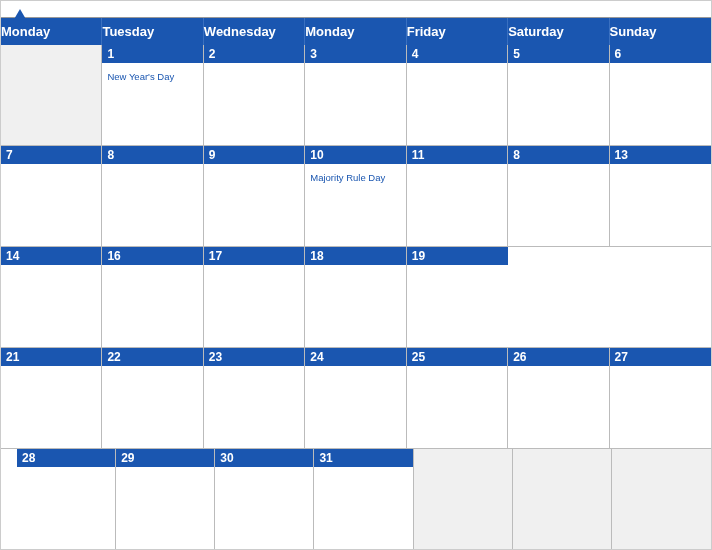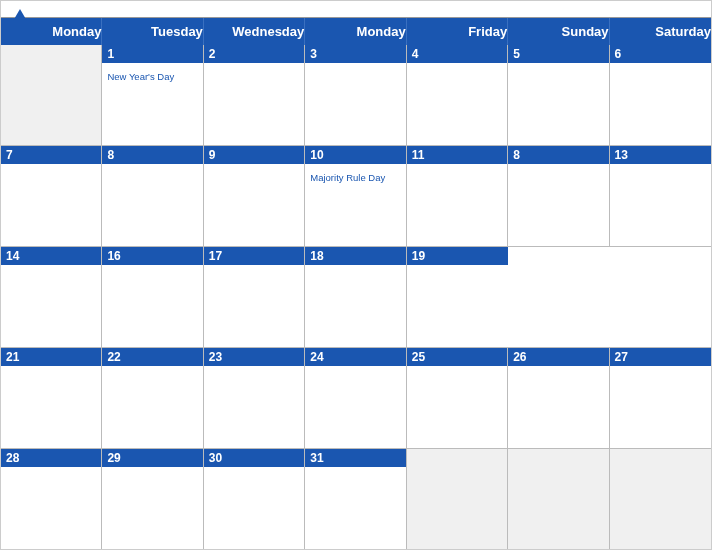--- a/index.html
+++ b/index.html
@@ -72,21 +72,21 @@
       display: flex;
       flex-direction: column;
       border-top: 1px solid #999;
     }
     .day-headers {
       display: grid;
       grid-template-columns: repeat(7, 1fr);
       background: #1a56b0;
     }
     .day-header {
-      text-align: right;
+      text-align: left;
       color: #fff;
       font-size: 13px;
       font-weight: bold;
       padding: 6px 0;
       border-right: 1px solid #3a70c0;
     }
     .day-header:last-child {
       border-right: none;
     }
     .weeks {
@@ -95,20 +95,21 @@
       flex-direction: column;
     }
     .week-row {
       display: grid;
       grid-template-columns: repeat(7, 1fr);
       flex: 1;
       border-bottom: 1px solid #bbb;
     }
     .week-row:last-child {
       border-bottom: none;
+      margin-left: 16px;
     }
     .day-cell {
       border-right: 1px solid #bbb;
       padding: 3px 5px;
       position: relative;
       background: #fff;
       min-height: 60px;
     }
     .day-cell:last-child {
       border-right: none;
@@ -154,22 +155,22 @@
     <span class="country-label"></span>
   </div>
 
   <div class="calendar-grid">
     <div class="day-headers">
     <div class="day-header">Monday</div>
         <div class="day-header">Tuesday</div>
         <div class="day-header">Wednesday</div>
         <div class="day-header">Monday</div>
         <div class="day-header">Friday</div>
+        <div class="day-header">Saturday</div>
         <div class="day-header">Sunday</div>
-        <div class="day-header">Saturday</div>
       </div>
     <div class="weeks">
     <div class="week-row">
           <div class="day-cell empty"></div>
           <div class="day-cell">
             <span class="day-number">1</span>
             <div class="holiday-name">New Year's Day</div>
           </div>
           <div class="day-cell">
             <span class="day-number">2</span>

